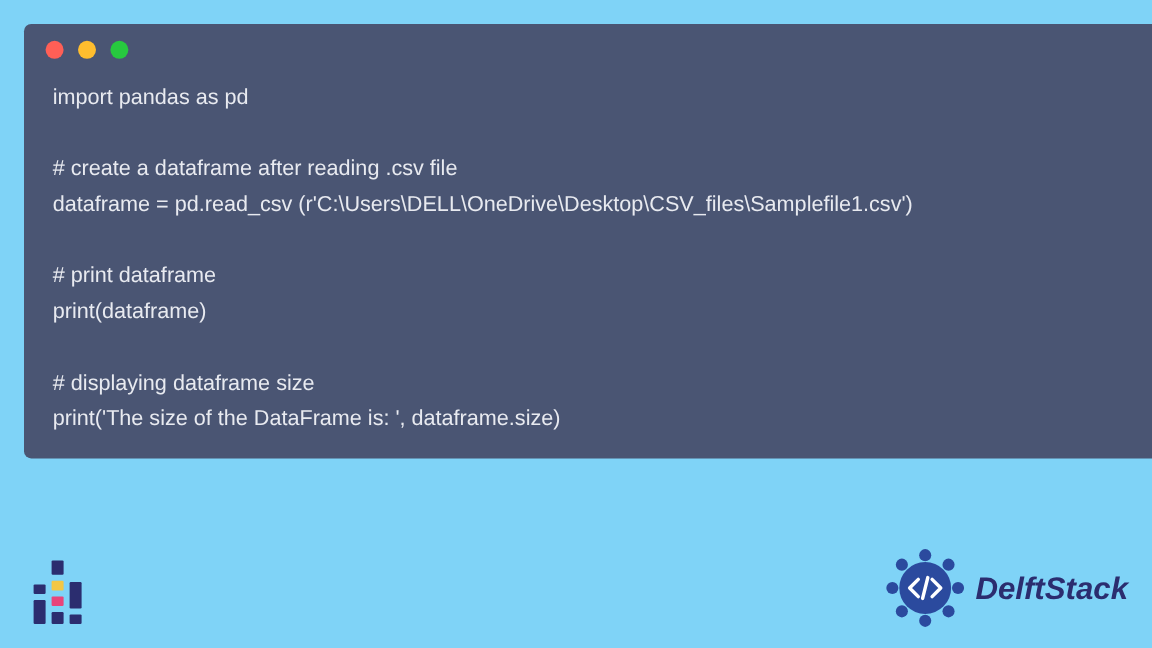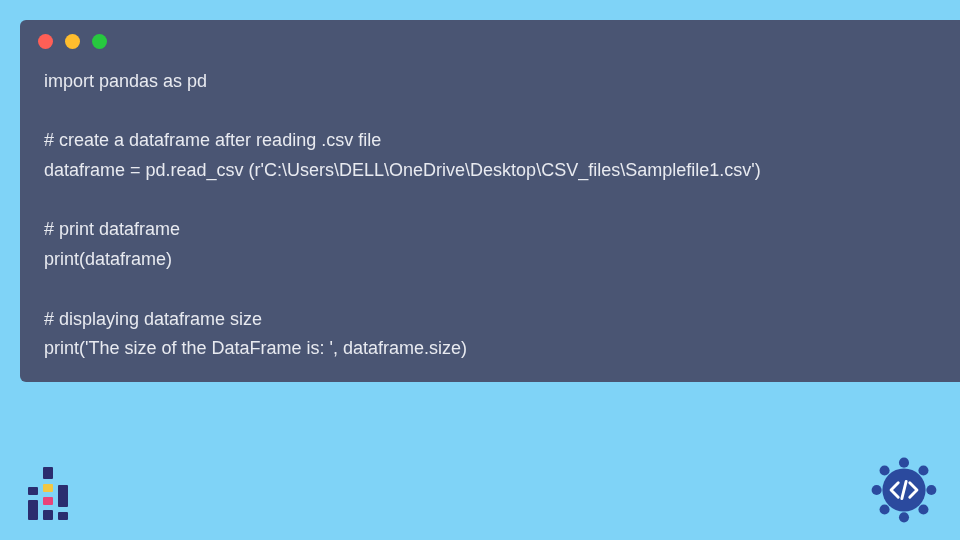--- a/index.html
+++ b/index.html
@@ -145,14 +145,15 @@
             <circle cx="-27" cy="-27" r="7"></circle>
           </g>
         </g>
         <g stroke="#ffffff" stroke-width="4" fill="none" stroke-linecap="round" stroke-linejoin="round">
           <polyline points="42,40 32,50 42,60"></polyline>
           <polyline points="58,40 68,50 58,60"></polyline>
           <line x1="53" y1="38" x2="47" y2="62"></line>
         </g>
       </svg>
     </div>
+    <span class="brand">DelftStack</span>
   </div>
 </div>
 
 </body></html>

